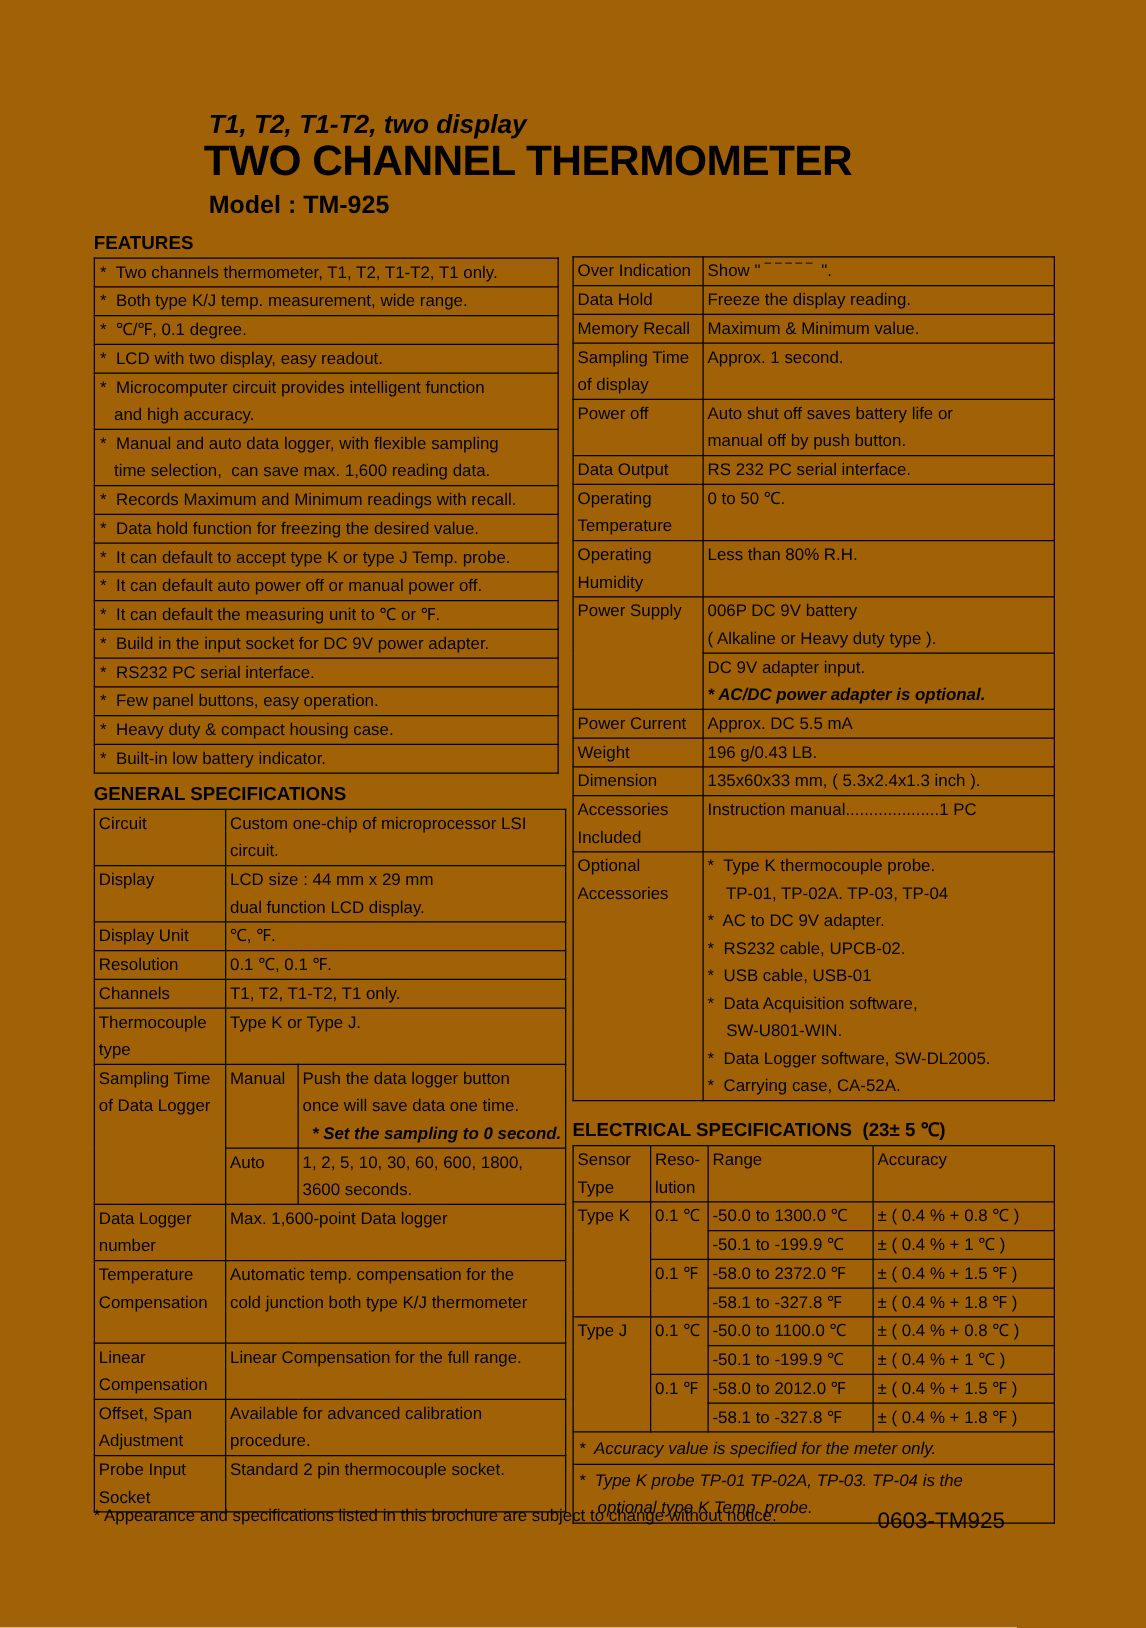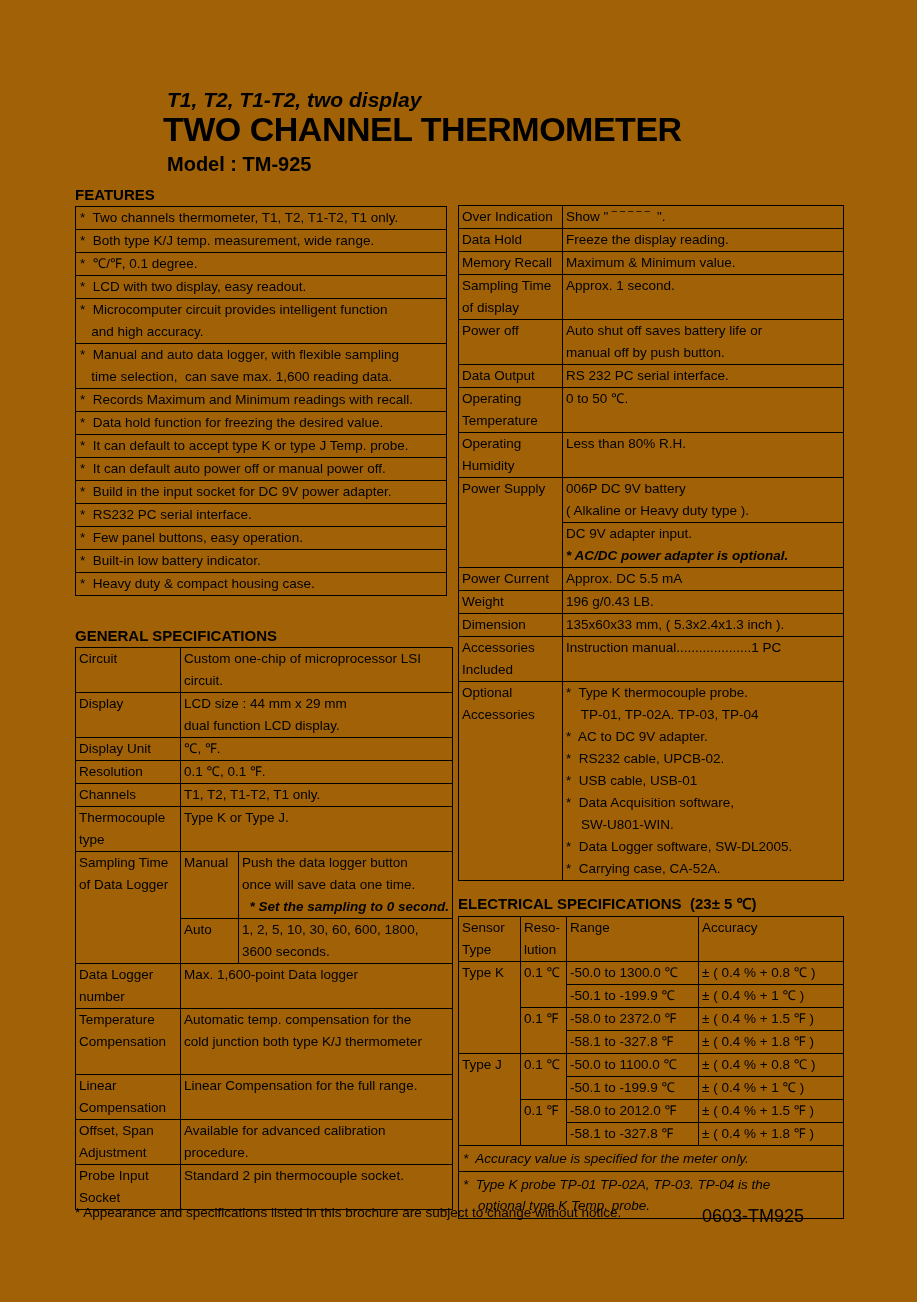--- a/index.html
+++ b/index.html
@@ -87,41 +87,46 @@
               <div class="ln">*  It can default to accept type K or type J Temp. probe.</div>
             </td>
           </tr>
           <tr>
             <td class="feat">
               <div class="ln">*  It can default auto power off or manual power off.</div>
             </td>
           </tr>
           <tr>
             <td class="feat">
+              <div class="ln">*  It can default the measuring unit to ℃ or ℉.</div>
+            </td>
+          </tr>
+          <tr>
+            <td class="feat">
               <div class="ln">*  Build in the input socket for DC 9V power adapter.</div>
             </td>
           </tr>
           <tr>
             <td class="feat">
               <div class="ln">*  RS232 PC serial interface.</div>
             </td>
           </tr>
           <tr>
             <td class="feat">
               <div class="ln">*  Few panel buttons, easy operation.</div>
             </td>
           </tr>
           <tr>
             <td class="feat">
+              <div class="ln">*  Heavy duty &amp; compact housing case.</div>
+            </td>
+          </tr>
+          <tr>
+            <td class="feat">
               <div class="ln">*  Built-in low battery indicator.</div>
-            </td>
-          </tr>
-          <tr>
-            <td class="feat">
-              <div class="ln">*  Heavy duty &amp; compact housing case.</div>
             </td>
           </tr>
         </tbody>
     </table>
   </div>
 
   <div class="block" id="general-block">
     <div class="sec-h">GENERAL SPECIFICATIONS</div>
     <table>
       <colgroup>

